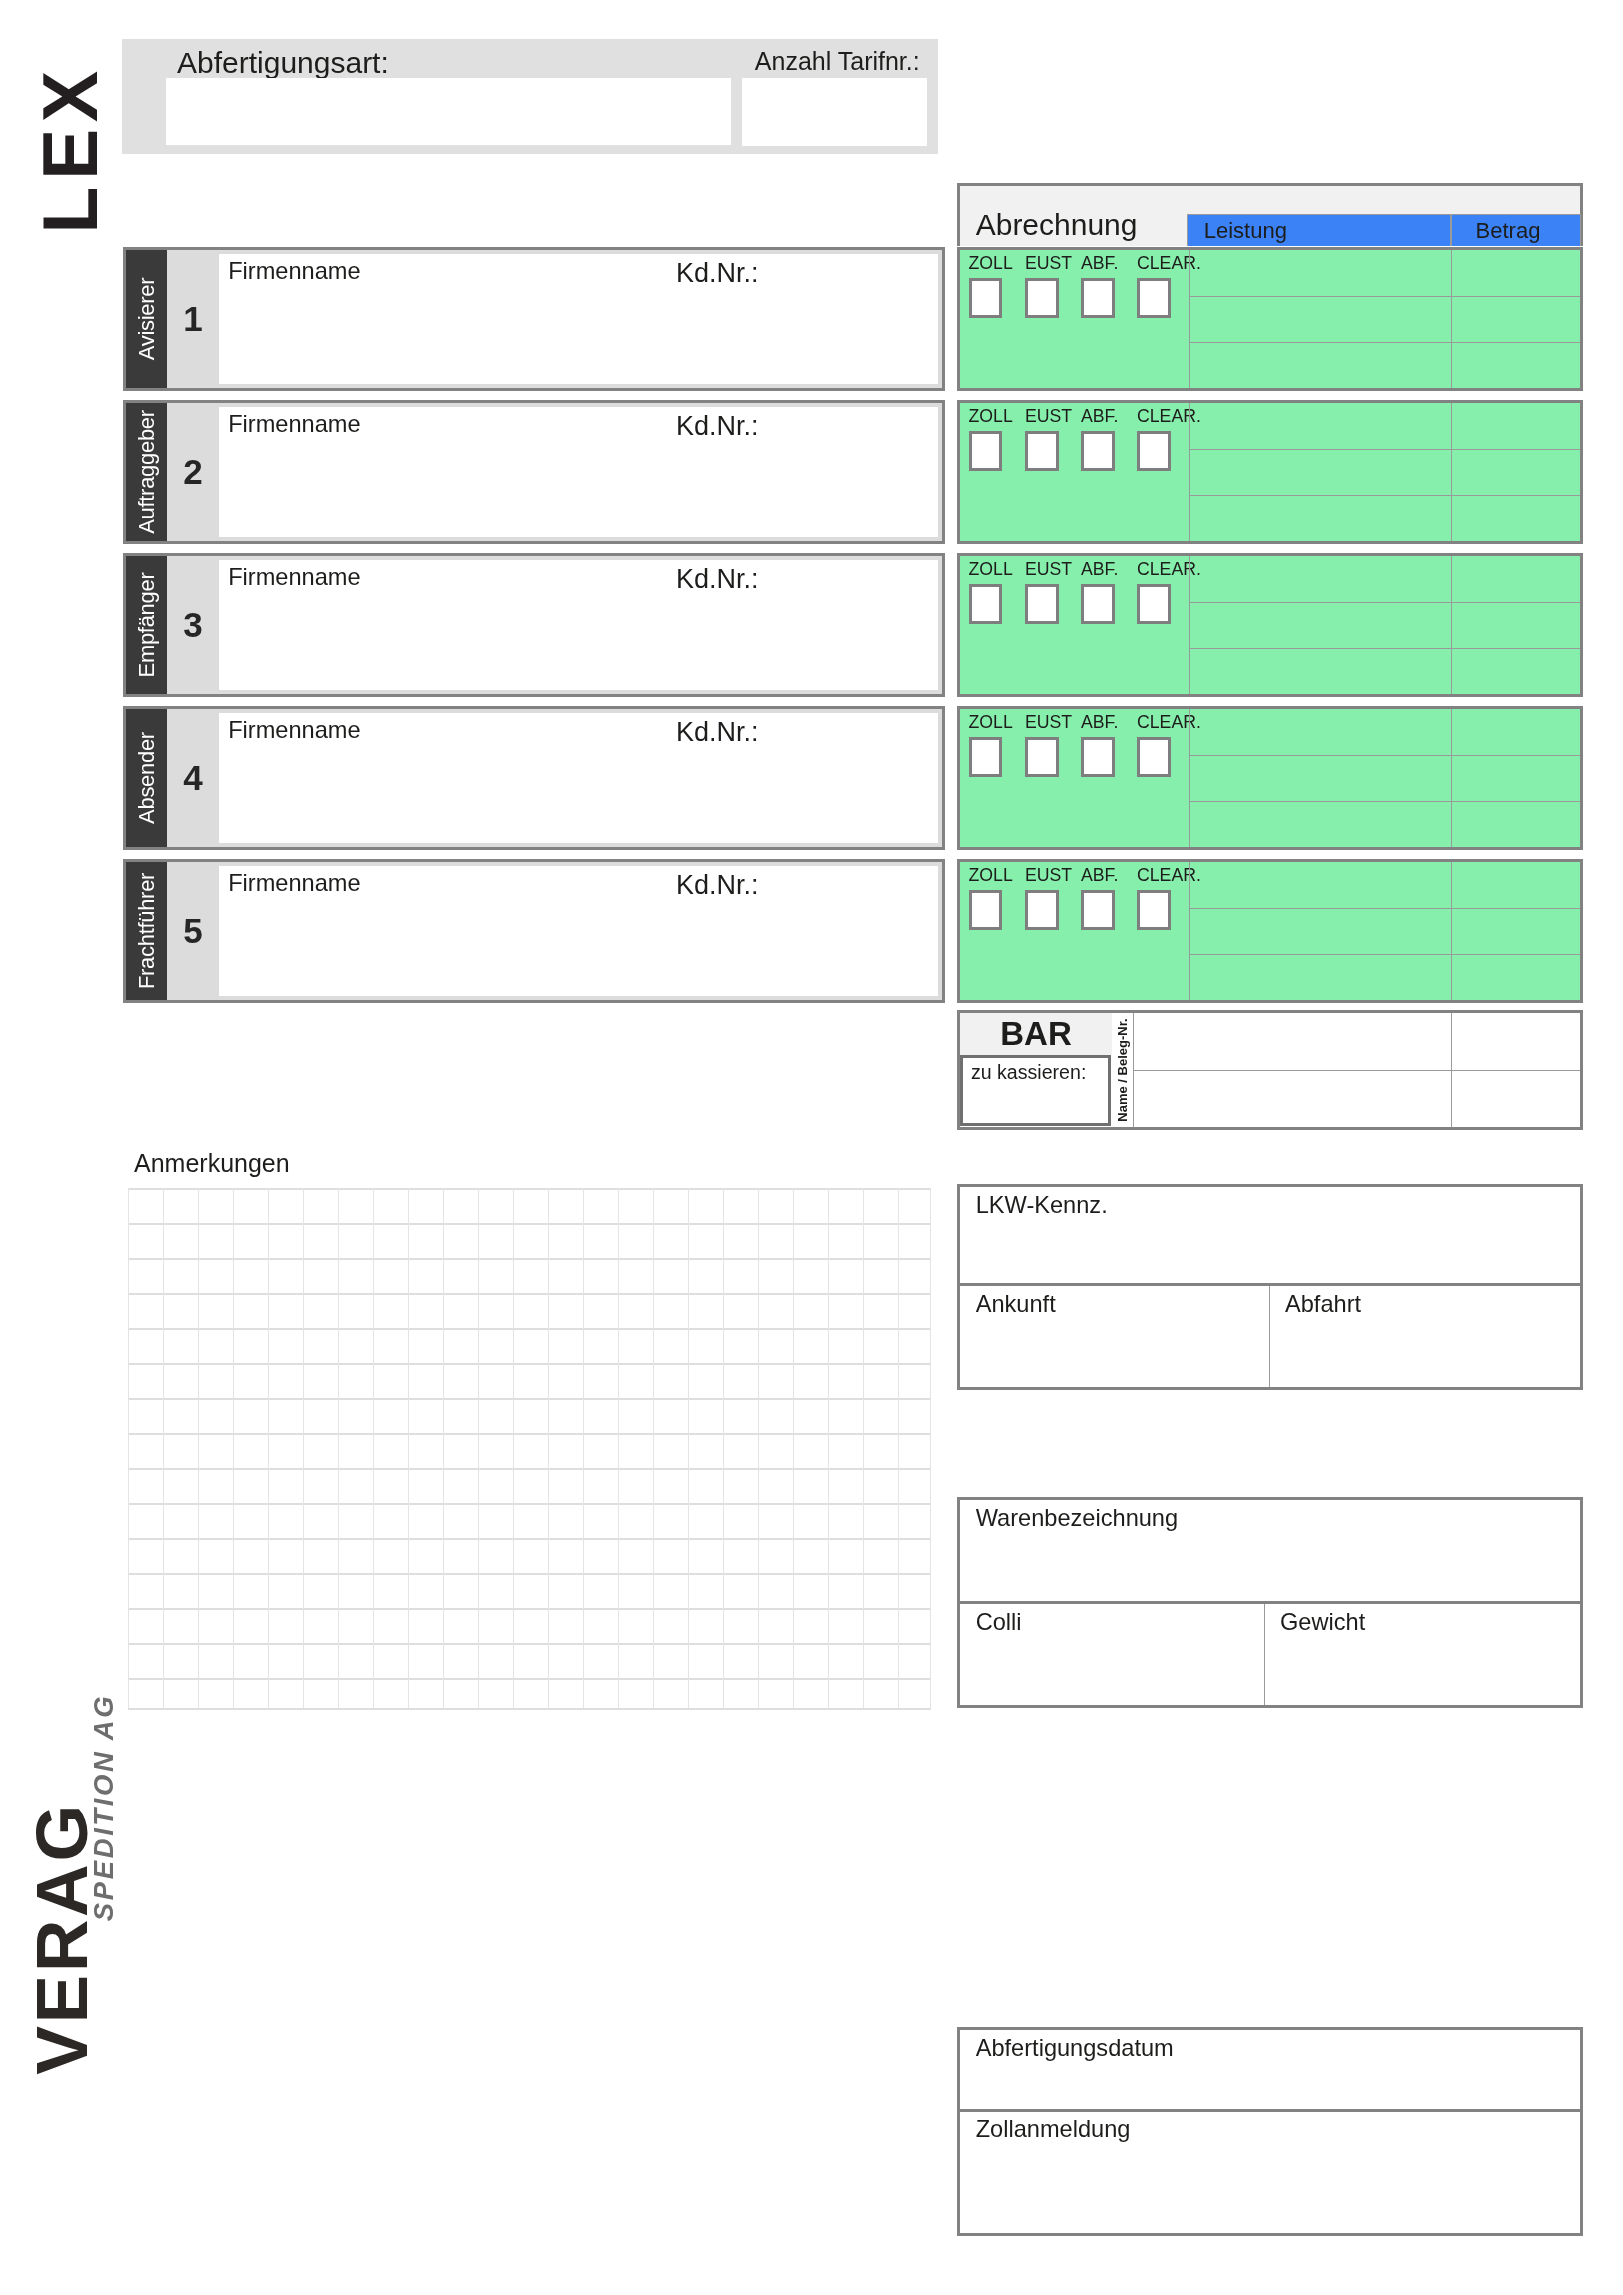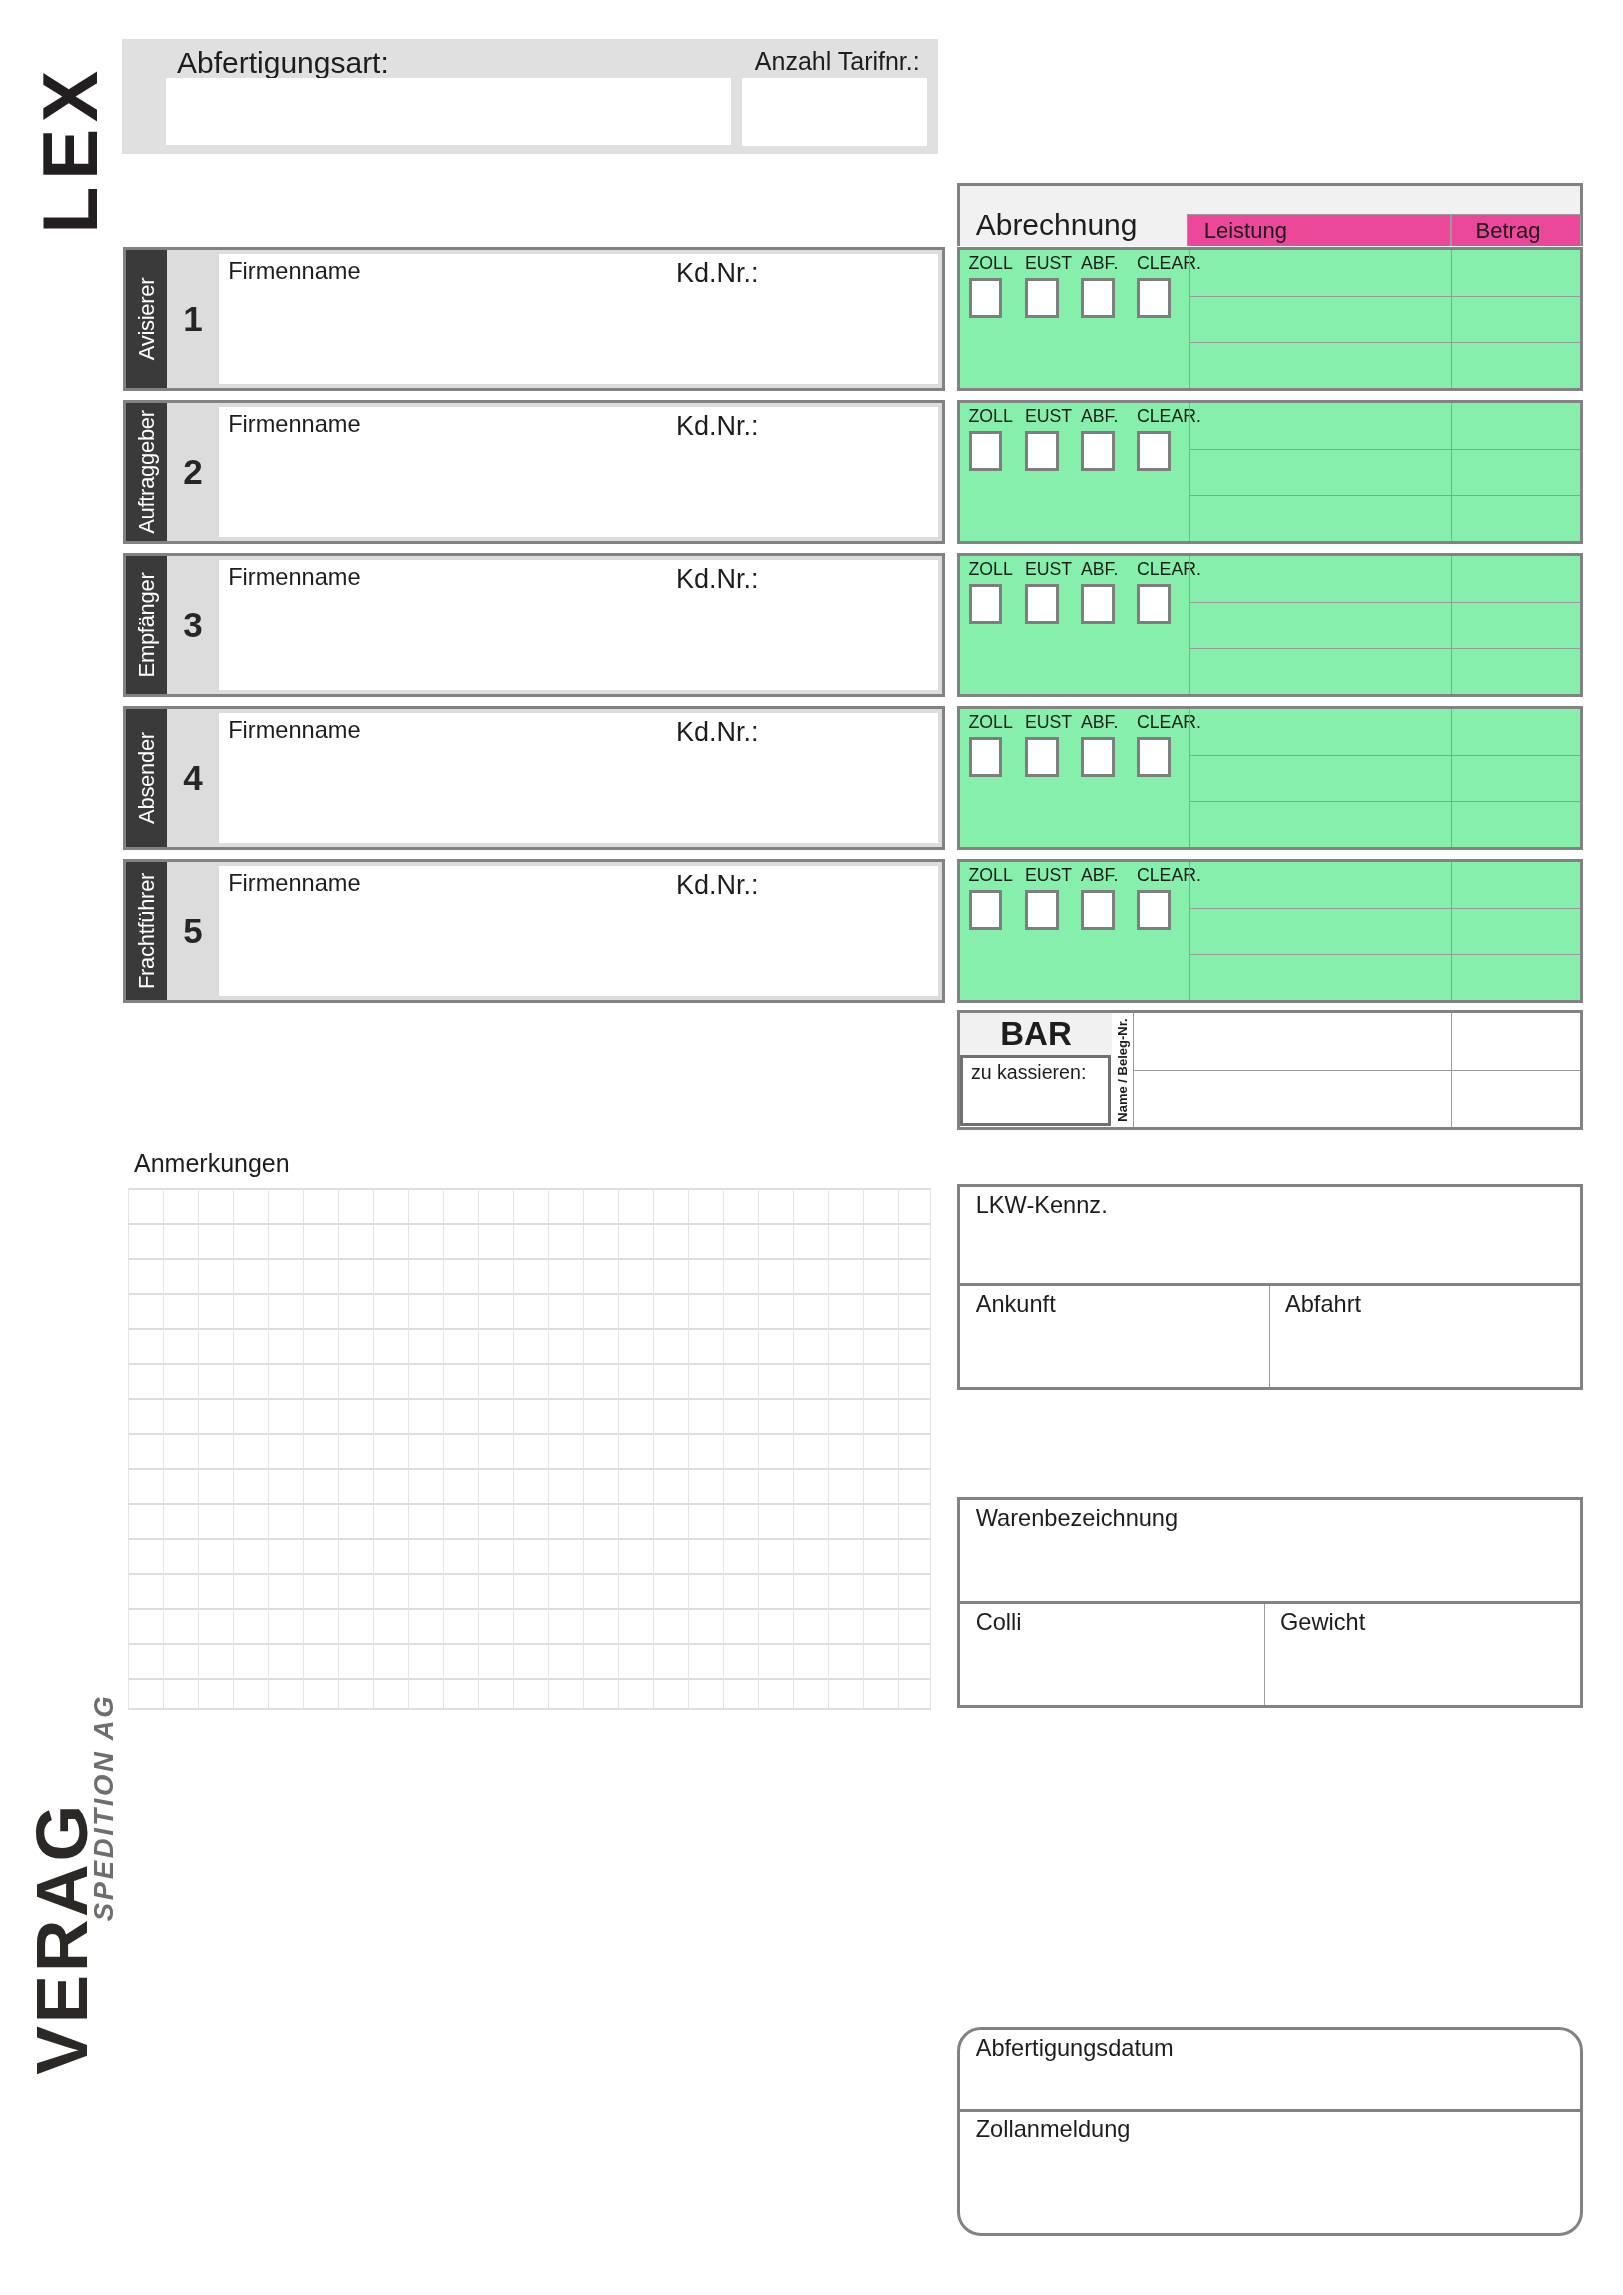--- a/index.html
+++ b/index.html
@@ -15,21 +15,21 @@
   .anz-label{right:18.3px;top:7.9px;font-size:25px;}
   .anz-input{left:620px;top:39px;width:185px;height:68px;background:#fff;}
 
   .filiale-box{left:957px;top:39px;width:622px;height:109px;border:3.9px solid #828282;background:#fff;}
   .filiale-div{left:150px;top:0;bottom:0;width:1.3px;background:#828282;}
   .cell-label{font-size:23.6px;}
 
   
   .abr-hdr{left:957px;top:183px;width:620px;height:60px;border:3.3px solid #828282;border-bottom:none;background:#f1f1f1;}
   .abr-title{left:15.7px;bottom:3.9px;font-size:30px;}
-  .lb-cell{bottom:0;height:31px;background:#ec4899;border:1.3px solid #9a9a9a;border-bottom:none;display:flex;align-items:center;}
+  .lb-cell{bottom:0;height:31px;background:#3b82f6;border:1.3px solid #9a9a9a;border-bottom:none;display:flex;align-items:center;}
   .lb-cell span{font-size:22px;padding-left:15.7px;}
   .leistung-cell{left:227px;width:262px;}
   .betrag-cell{left:491px;width:128px;}
   .betrag-cell span{padding-left:23.6px;}
 
   
   .section-row{left:0;right:0;height:145px;}
   .party-box{left:123px;width:816px;height:138px;border:3.3px solid #828282;background:#dcdcdc;}
   .role-band{left:0;top:0;width:41px;height:138px;background:#3a3a3a;}
   .role-band .rot{position:absolute;left:0;top:0;width:138px;height:41px;transform:rotate(-90deg) translateX(-138px);
@@ -63,21 +63,21 @@
     background-image:
       repeating-linear-gradient(to right,#e4e4e4 0 1.3px,transparent 1.3px 35px),
       repeating-linear-gradient(to bottom,#dedede 0 2px,transparent 2px 35px);
     border-right:1.3px solid #e4e4e4;border-bottom:2px solid #dedede;}
 
   
   .rbox{left:957px;width:620px;border:3.3px solid #828282;background:#fff;}
   .rlabel{font-size:23.6px;}
   .lkw-box{top:1184px;height:200px;}
   .waren-box{top:1497px;height:205px;}
-  .abfd-box{top:2027px;height:203px;border-radius:24px;}
+  .abfd-box{top:2027px;height:203px;}
 
   
   .zoll-box{left:123px;top:1722px;width:805px;height:548px;border:3.3px solid #828282;background:#fff;}
 
   
   .lex-logo{left:36px;top:36px;width:69px;height:226px;}
   .lex-logo .rot{position:absolute;left:0;top:0;width:226px;height:69px;transform:rotate(-90deg) translateX(-226px);
                  font-size:77px;font-weight:800;letter-spacing:6.5px;color:#231f20;}
   .verag-logo{left:30px;top:1734px;width:62px;height:409px;}
   .verag-logo .rot{position:absolute;left:0;top:0;width:409px;height:62px;transform:rotate(-90deg) translateX(-409px);

